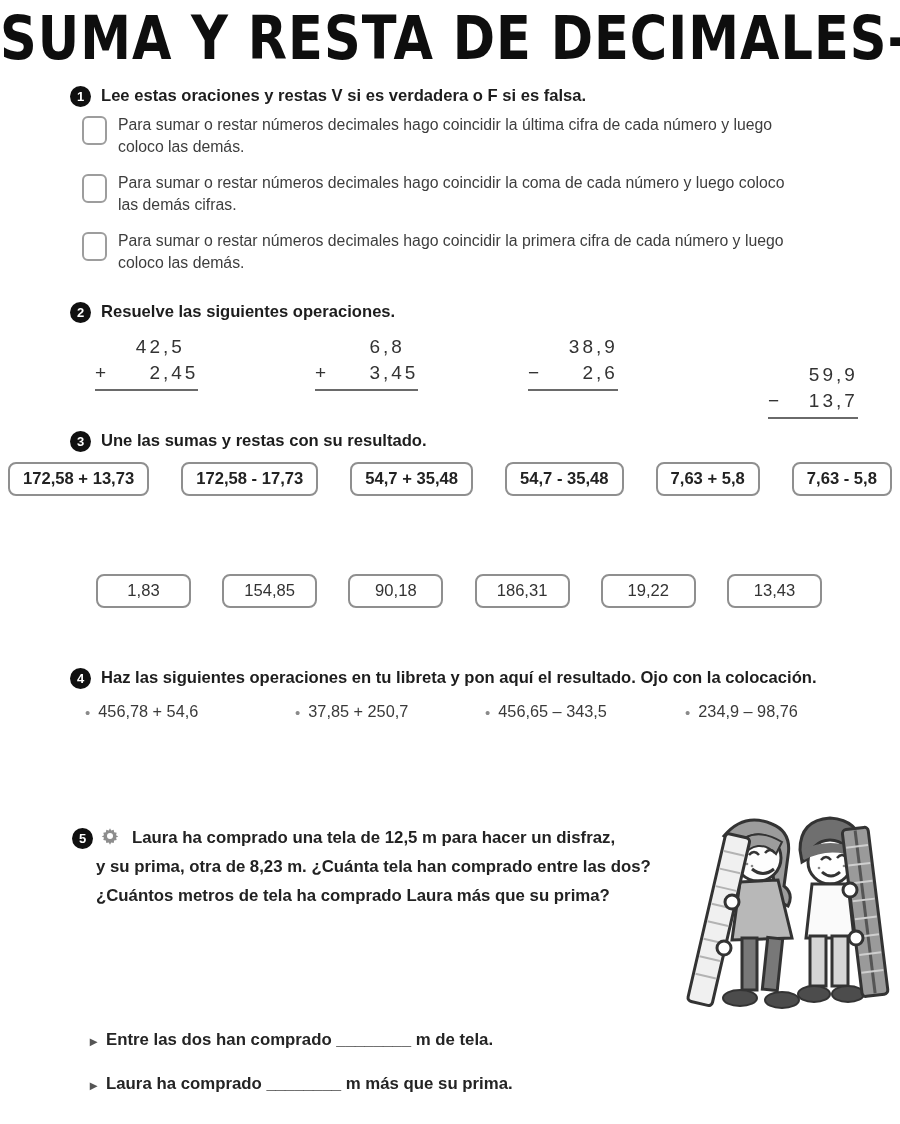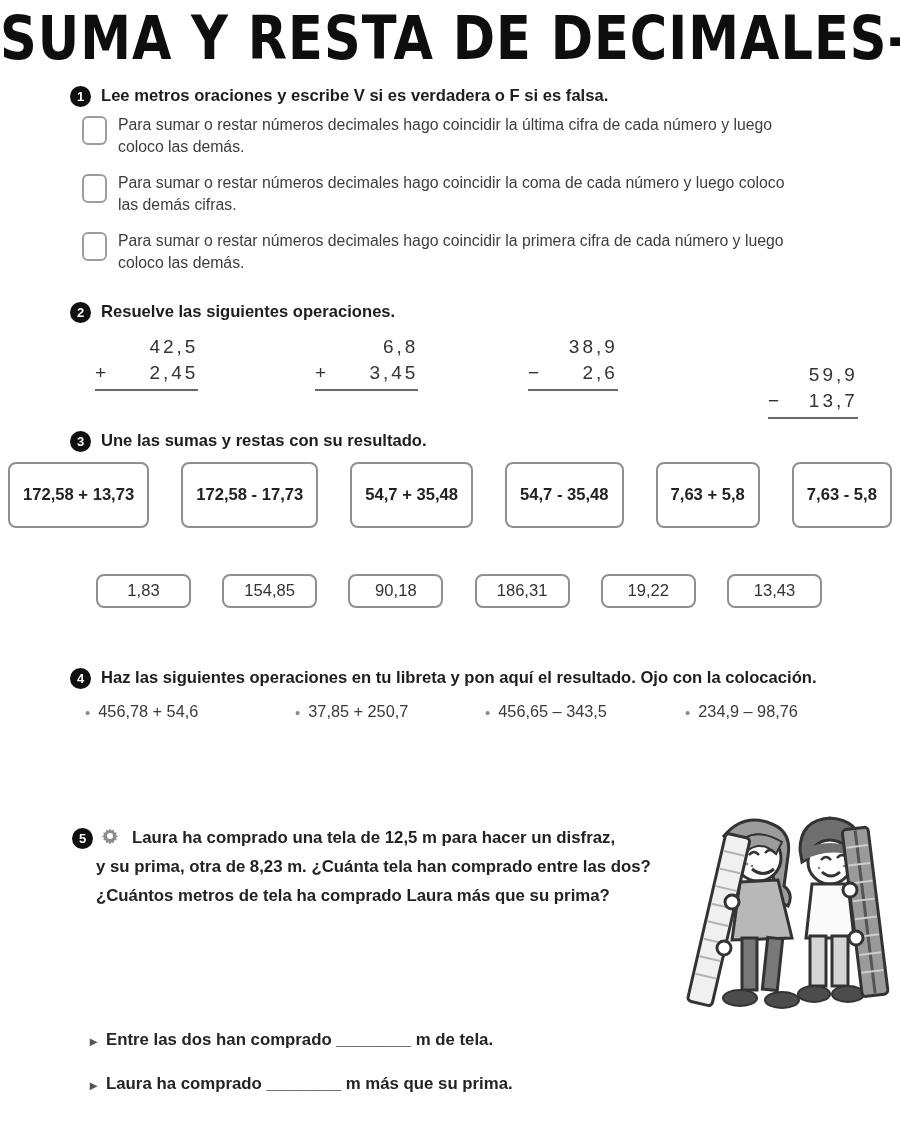--- a/index.html
+++ b/index.html
@@ -27,31 +27,31 @@
   .statements { position:absolute; left:82px; top:114px; width:716px; }
   .statement { display:flex; gap:11px; margin-bottom:13px; }
   .checkbox {
     width:25px; height:29px; border:2px solid #9d9d9d; border-radius:6px;
     background:#fff; flex:none; margin-top:2px;
   }
   .statement-text { font-size:15.8px; color:#3d3d3d; line-height:1.42; }
 
   
   .op { position:absolute; top:334px; font-size:19px; color:#333; }
-  .op-row { display:flex; line-height:1.35;justify-content:flex-end; }
+  .op-row { display:flex; line-height:1.35; }
   .op-sign { width:22px; letter-spacing:0; }
   .op-int { min-width:46px; text-align:right; letter-spacing:3px; }
   .op-dec { letter-spacing:3px; }
   .op-line { border-bottom:2px solid #6a6a6a; margin-top:4px; }
 
   
   .expr-row { position:absolute; left:8px; right:8px; top:462px;
     display:flex; justify-content:space-between; }
   .expr-box {
-    border:2px solid #8f8f8f; border-radius:8px; padding:21px 13px;
+    border:2px solid #8f8f8f; border-radius:8px; padding:5px 13px;
     font-size:16.6px; font-weight:bold; color:#222; background:#fff; white-space:nowrap;
   }
   .result-row { position:absolute; left:96px; right:78px; top:574px;
     display:flex; justify-content:space-between; }
   .result-box {
     border:2px solid #8f8f8f; border-radius:8px; padding:5px 0; width:95px;
     text-align:center; font-size:16.6px; color:#333; background:#fff;
   }
 
   
@@ -72,21 +72,21 @@
 </style>
 </head>
 <body>
 
 <div class="page">
 
   <h1 class="title">SUMA Y RESTA DE DECIMALES-1</h1>
 
   <div class="q-header" style="left:70px; top:85px;">
     <div class="badge">1</div>
-    <div class="q-prompt">Lee metros oraciones y escribe V si es verdadera o F si es falsa.</div>
+    <div class="q-prompt">Lee estas oraciones y restas V si es verdadera o F si es falsa.</div>
   </div>
 
   <div class="statements">
     <div class="statement">
       <div class="checkbox"></div>
       <div class="statement-text">Para sumar o restar números decimales hago coincidir la última cifra de cada número y luego coloco las demás.</div>
     </div>
     <div class="statement">
       <div class="checkbox"></div>
       <div class="statement-text">Para sumar o restar números decimales hago coincidir la coma de cada número y luego coloco las demás cifras.</div>

